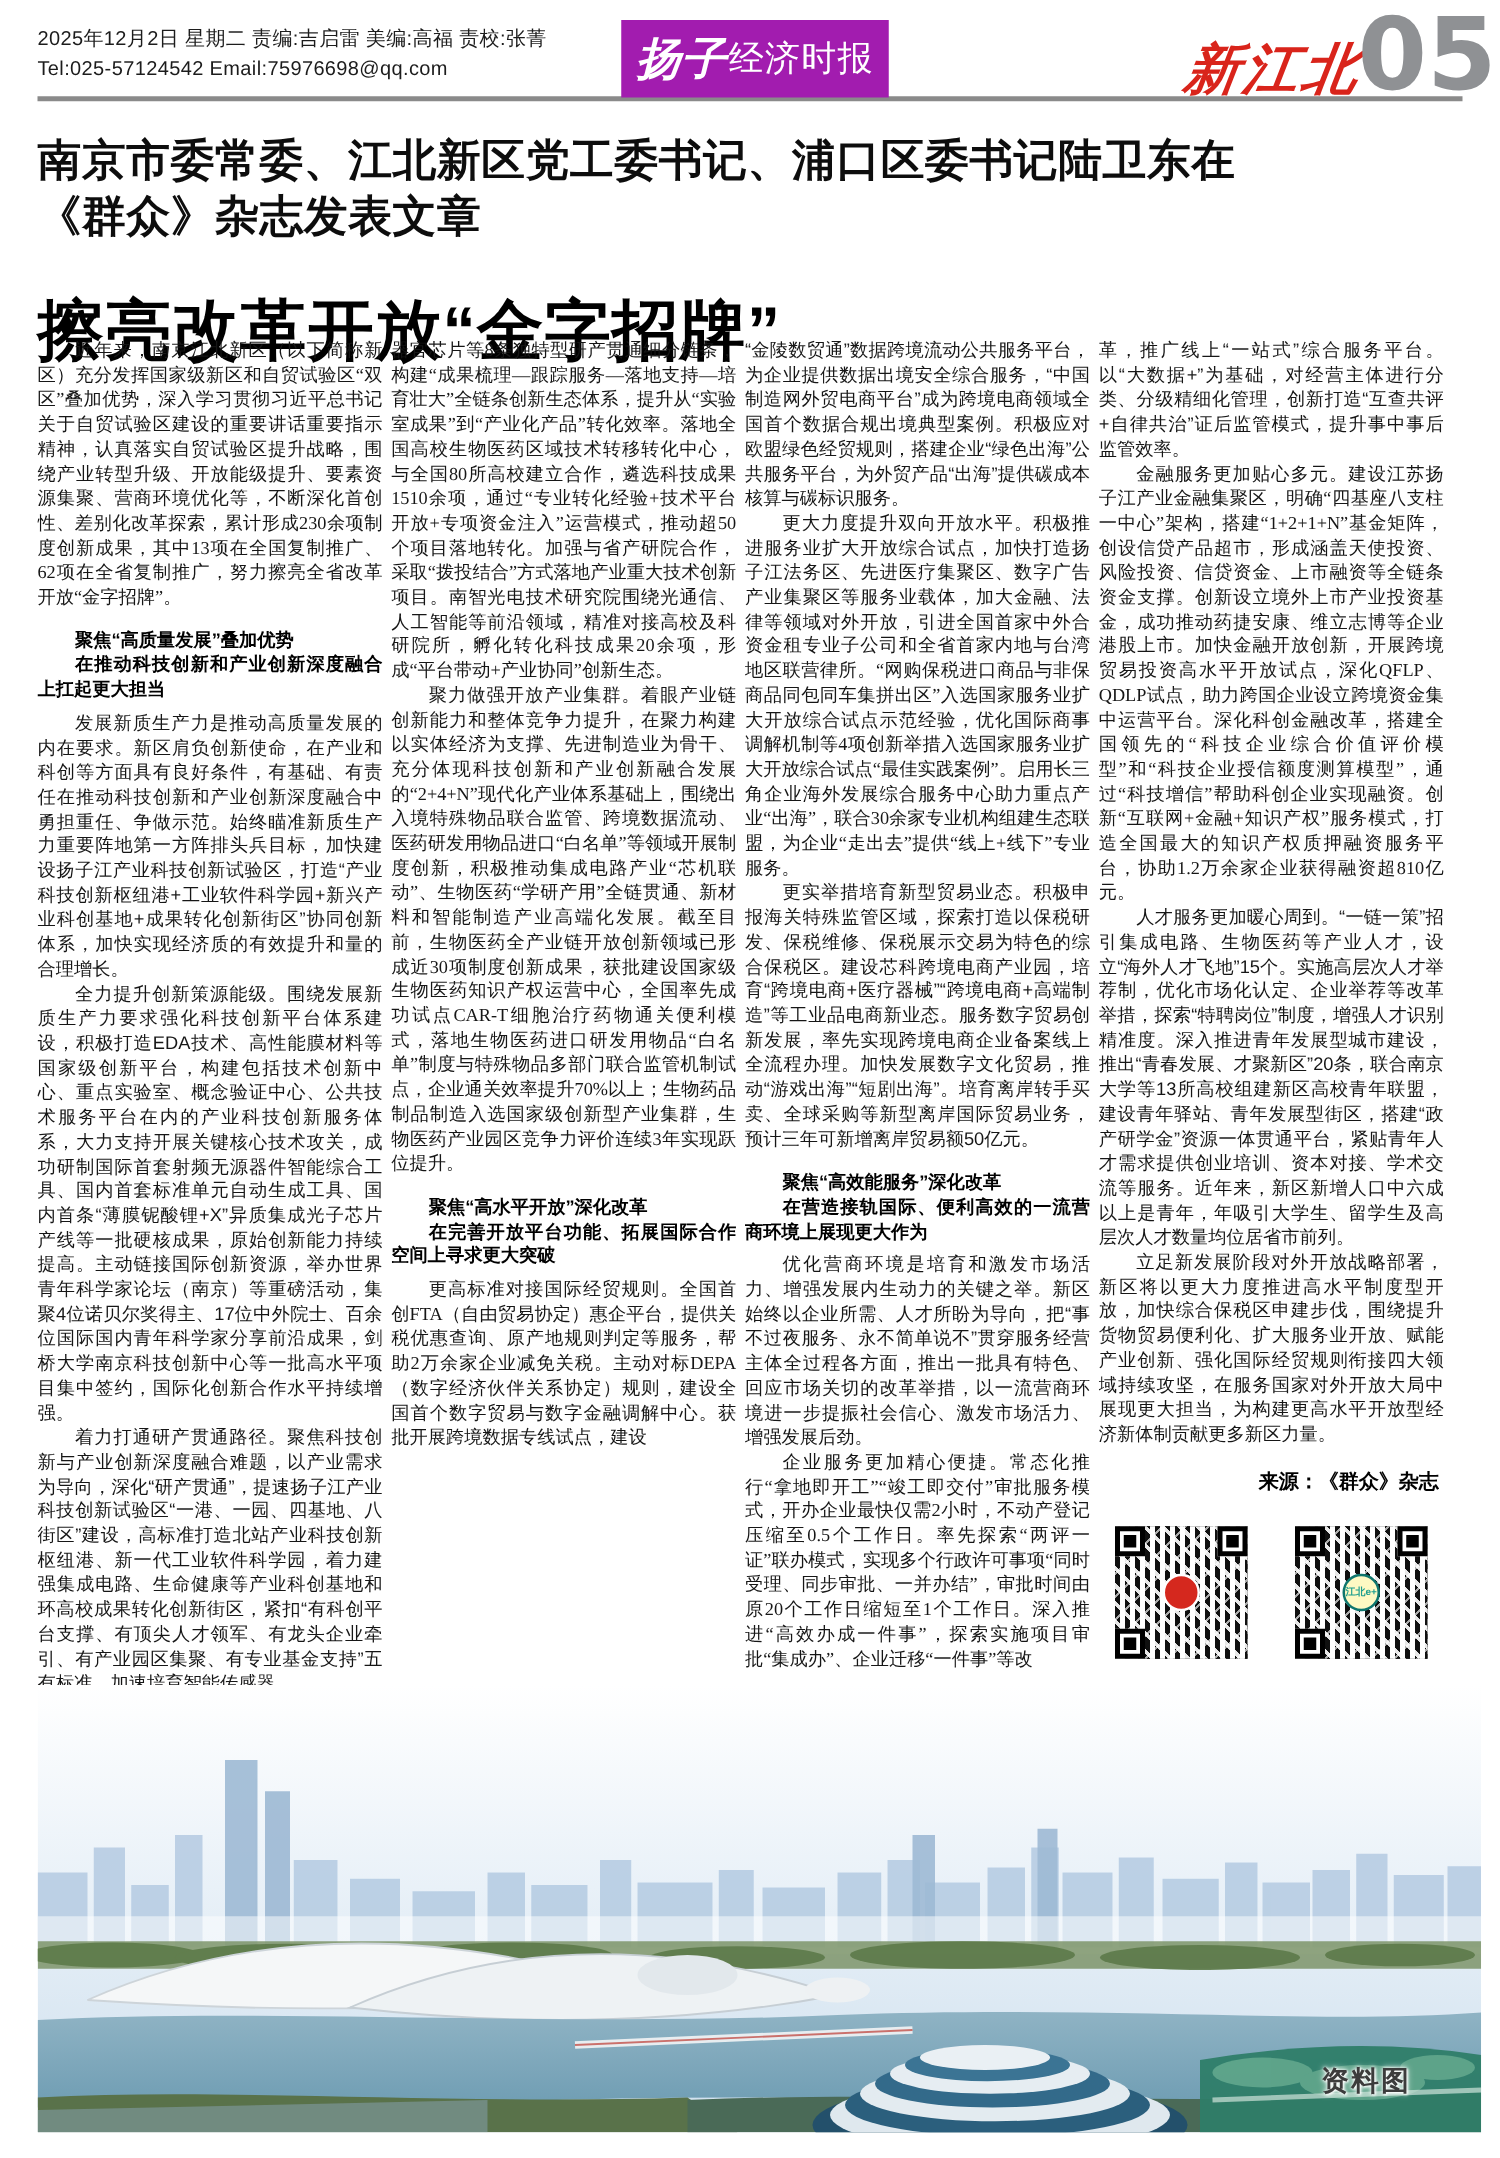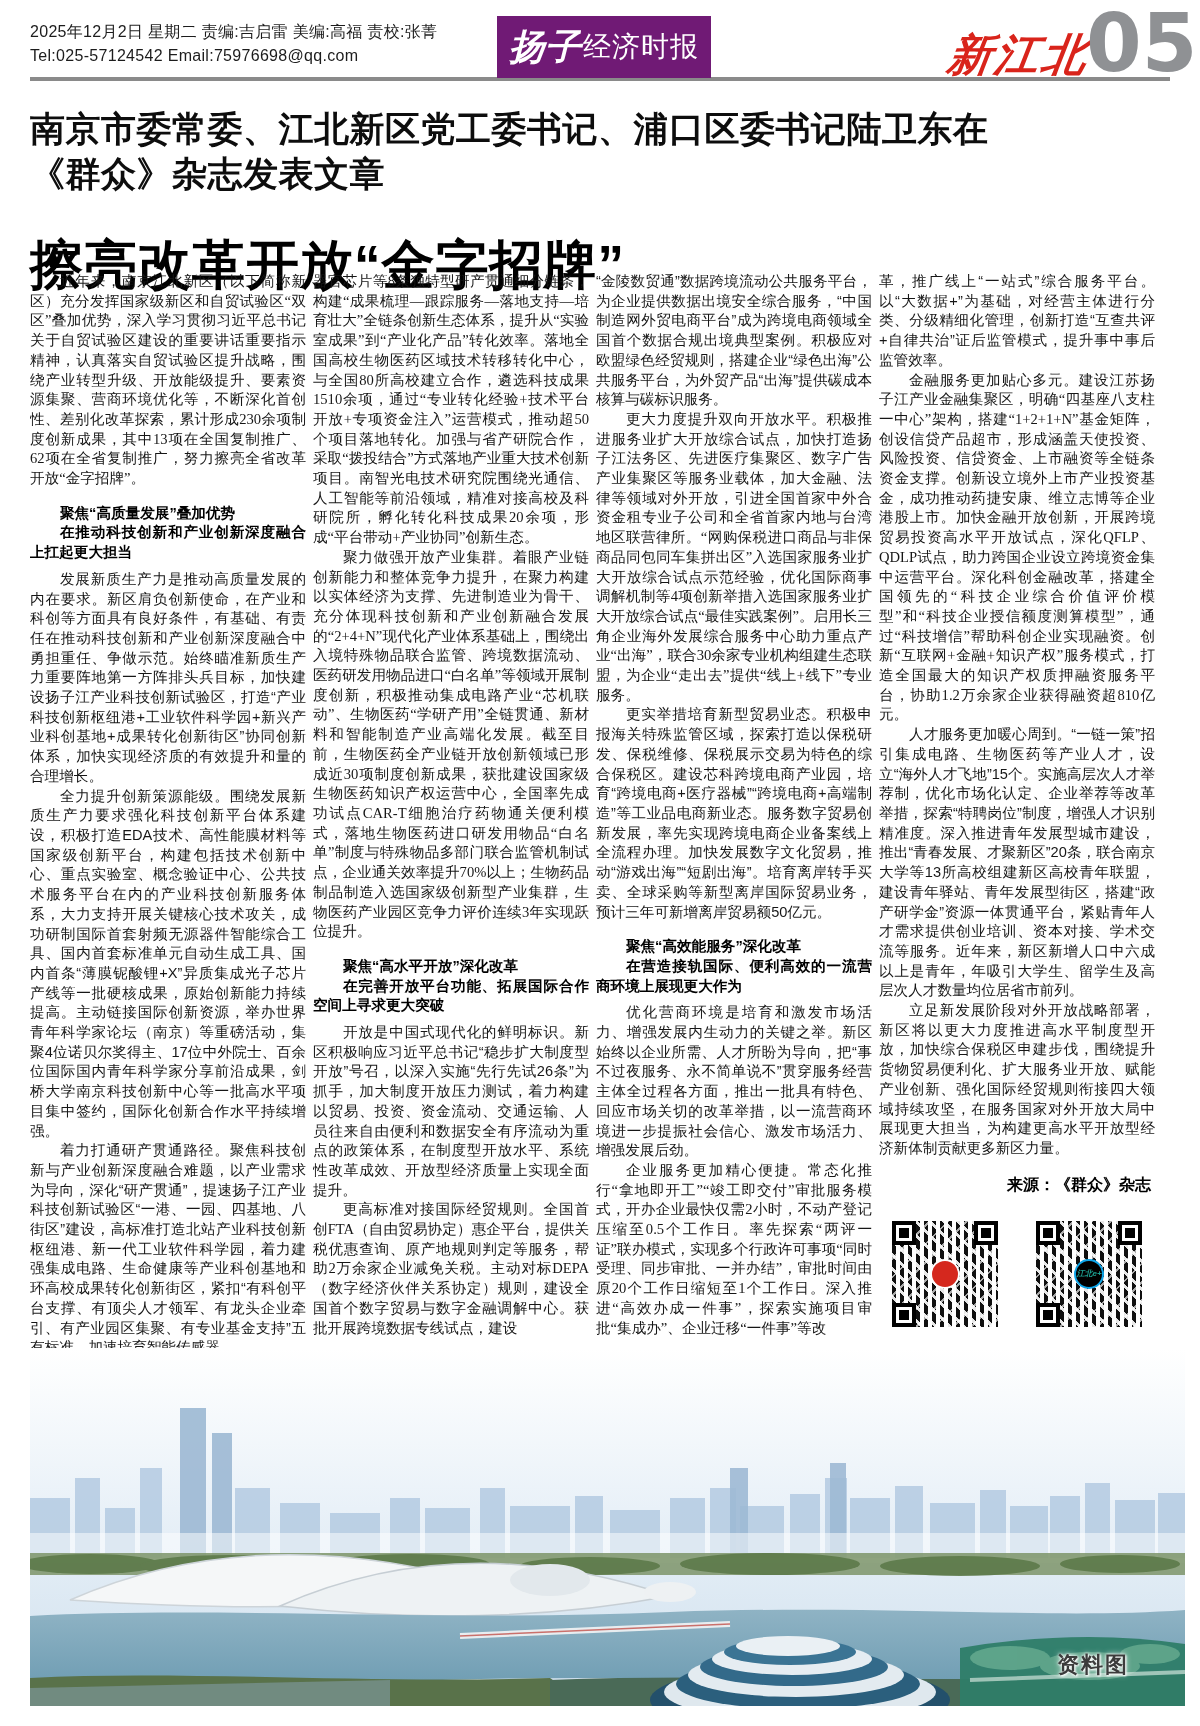--- a/index.html
+++ b/index.html
@@ -1,21 +1,21 @@
 <!DOCTYPE html>
 <html><head>
 <meta charset="utf-8">
 <style>
   html,body{margin:0;padding:0;background:#ffffff;}
   .page{position:relative;width:1200px;height:1726px;background:#ffffff;overflow:hidden;
         font-family:"Liberation Sans",sans-serif;color:#111;}
   
   .dateblock{position:absolute;left:30px;top:20px;font-size:16px;line-height:24px;color:#1c1c1c;letter-spacing:.3px;}
   .header-rule{position:absolute;left:30px;top:77px;width:1140px;height:4px;background:#8a8a8a;}
-  .masthead-box{position:absolute;left:497px;top:16px;width:214px;height:62px;background:#701a75;z-index:2;
+  .masthead-box{position:absolute;left:497px;top:16px;width:214px;height:62px;background:#a21caf;z-index:2;
         display:flex;align-items:center;justify-content:center;color:#fff;white-space:nowrap;}
   .masthead-script{font-family:"Liberation Serif",serif;font-style:italic;font-weight:700;font-size:36px;margin-right:2px;}
   .masthead-rest{font-weight:400;font-size:28px;letter-spacing:1px;}
   .edition-name{position:absolute;left:948px;top:26px;font-family:"Liberation Serif",serif;font-style:italic;
         font-weight:700;font-size:44px;color:#d9241b;transform:skewX(-8deg);letter-spacing:3px;}
   .page-num{position:absolute;left:1086px;top:4px;font-size:80px;font-weight:700;color:#8f9194;
         font-family:"DejaVu Sans",sans-serif;line-height:1;}
   
   .kicker{position:absolute;left:30px;top:106px;width:1140px;font-size:35px;line-height:45px;
         font-weight:800;color:#0d0d0d;letter-spacing:.5px;}
@@ -43,22 +43,22 @@
        repeating-linear-gradient(45deg, rgba(255,255,255,.9) 0 3px, rgba(255,255,255,0) 3px 10px),
        repeating-linear-gradient(135deg, rgba(255,255,255,.65) 0 2px, rgba(255,255,255,0) 2px 13px),
        repeating-linear-gradient(90deg,#101010 0 4px,#fff 4px 8px),
        repeating-linear-gradient(0deg,#101010 0 4px,#fff 4px 8px);}
   .fp{position:absolute;width:24px;height:24px;border:4px solid #000;background:#fff;box-sizing:border-box;}
   .fp::after{content:"";position:absolute;inset:3px;background:#000;}
   .fp-tl{top:5px;left:5px;} .fp-tr{top:5px;right:5px;} .fp-bl{bottom:5px;left:5px;}
   .qr-logo{position:absolute;top:50%;left:50%;transform:translate(-50%,-50%);
         width:30px;height:30px;border-radius:50%;border:2px solid #fff;box-sizing:border-box;}
   .qr-logo.red{background:#d5281e;}
-  .qr-logo.white{background:#000000;border:2px solid #0ea5e9;display:flex;align-items:center;justify-content:center;
-        font-size:8px;font-weight:700;color:#1d9e8f;font-style:italic;}
+  .qr-logo.white{background:#fef9c3;border:2px solid #0f766e;display:flex;align-items:center;justify-content:center;
+        font-size:8px;font-weight:700;color:#1d9e8f;}
   .qr-caption{margin-top:20px;font-size:16.5px;font-weight:700;color:#111;}
   
   .photo{position:absolute;left:30px;top:1348px;width:1155px;height:358px;overflow:hidden;}
   .photo svg{display:block;width:100%;height:100%;}
   .photo-caption{position:absolute;right:56px;bottom:26px;font-size:22px;font-weight:700;color:#3c3c3c;
         text-shadow:0 0 3px #fff,0 0 6px #fff,1px 1px 2px #fff;letter-spacing:2px;}
 </style>
 </head>
 <body>
 
@@ -92,21 +92,20 @@
           <p class="p">全力提升创新策源能级。围绕发展新质生产力要求强化科技创新平台体系建设，积极打造EDA技术、高性能膜材料等国家级创新平台，构建包括技术创新中心、重点实验室、概念验证中心、公共技术服务平台在内的产业科技创新服务体系，大力支持开展关键核心技术攻关，成功研制国际首套射频无源器件智能综合工具、国内首套标准单元自动生成工具、国内首条“薄膜铌酸锂+X”异质集成光子芯片产线等一批硬核成果，原始创新能力持续提高。主动链接国际创新资源，举办世界青年科学家论坛（南京）等重磅活动，集聚4位诺贝尔奖得主、17位中外院士、百余位国际国内青年科学家分享前沿成果，剑桥大学南京科技创新中心等一批高水平项目集中签约，国际化创新合作水平持续增强。</p>
           <p class="p">着力打通研产贯通路径。聚焦科技创新与产业创新深度融合难题，以产业需求为导向，深化“研产贯通”，提速扬子江产业科技创新试验区“一港、一园、四基地、八街区”建设，高标准打造北站产业科技创新枢纽港、新一代工业软件科学园，着力建强集成电路、生命健康等产业科创基地和环高校成果转化创新街区，紧扣“有科创平台支撑、有顶尖人才领军、有龙头企业牵引、有产业园区集聚、有专业基金支持”五有标准，加速培育智能传感器、</p>
         </div>
       </div>
     <div class="col">
         <div class="colflow">
           <p class="pc song">器官芯片等8条独特型研产贯通细分链条，构建“成果梳理—跟踪服务—落地支持—培育壮大”全链条创新生态体系，提升从“实验室成果”到“产业化产品”转化效率。落地全国高校生物医药区域技术转移转化中心，与全国80所高校建立合作，遴选科技成果1510余项，通过“专业转化经验+技术平台开放+专项资金注入”运营模式，推动超50个项目落地转化。加强与省产研院合作，采取“拨投结合”方式落地产业重大技术创新项目。南智光电技术研究院围绕光通信、人工智能等前沿领域，精准对接高校及科研院所，孵化转化科技成果20余项，形成“平台带动+产业协同”创新生态。</p>
           <p class="p song">聚力做强开放产业集群。着眼产业链创新能力和整体竞争力提升，在聚力构建以实体经济为支撑、先进制造业为骨干、充分体现科技创新和产业创新融合发展的“2+4+N”现代化产业体系基础上，围绕出入境特殊物品联合监管、跨境数据流动、医药研发用物品进口“白名单”等领域开展制度创新，积极推动集成电路产业“芯机联动”、生物医药“学研产用”全链贯通、新材料和智能制造产业高端化发展。截至目前，生物医药全产业链开放创新领域已形成近30项制度创新成果，获批建设国家级生物医药知识产权运营中心，全国率先成功试点CAR-T细胞治疗药物通关便利模式，落地生物医药进口研发用物品“白名单”制度与特殊物品多部门联合监管机制试点，企业通关效率提升70%以上；生物药品制品制造入选国家级创新型产业集群，生物医药产业园区竞争力评价连续3年实现跃位提升。</p>
           <p class="p h h1">聚焦“高水平开放”深化改革</p>
           <p class="p h h2">在完善开放平台功能、拓展国际合作空间上寻求更大突破</p>
-          <p class="p">开放是中国式现代化的鲜明标识。新区积极响应习近平总书记“稳步扩大制度型开放”号召，以深入实施“先行先试26条”为抓手，加大制度开放压力测试，着力构建以贸易、投资、资金流动、交通运输、人员往来自由便利和数据安全有序流动为重点的政策体系，在制度型开放水平、系统性改革成效、开放型经济质量上实现全面提升。</p>
           <p class="p song">更高标准对接国际经贸规则。全国首创FTA（自由贸易协定）惠企平台，提供关税优惠查询、原产地规则判定等服务，帮助2万余家企业减免关税。主动对标DEPA（数字经济伙伴关系协定）规则，建设全国首个数字贸易与数字金融调解中心。获批开展跨境数据专线试点，建设</p>
         </div>
       </div>
     <div class="col">
         <div class="colflow">
           <p class="pc">“金陵数贸通”数据跨境流动公共服务平台，为企业提供数据出境安全综合服务，“中国制造网外贸电商平台”成为跨境电商领域全国首个数据合规出境典型案例。积极应对欧盟绿色经贸规则，搭建企业“绿色出海”公共服务平台，为外贸产品“出海”提供碳成本核算与碳标识服务。</p>
           <p class="p song">更大力度提升双向开放水平。积极推进服务业扩大开放综合试点，加快打造扬子江法务区、先进医疗集聚区、数字广告产业集聚区等服务业载体，加大金融、法律等领域对外开放，引进全国首家中外合资金租专业子公司和全省首家内地与台湾地区联营律所。“网购保税进口商品与非保商品同包同车集拼出区”入选国家服务业扩大开放综合试点示范经验，优化国际商事调解机制等4项创新举措入选国家服务业扩大开放综合试点“最佳实践案例”。启用长三角企业海外发展综合服务中心助力重点产业“出海”，联合30余家专业机构组建生态联盟，为企业“走出去”提供“线上+线下”专业服务。</p>
           <p class="p">更实举措培育新型贸易业态。积极申报海关特殊监管区域，探索打造以保税研发、保税维修、保税展示交易为特色的综合保税区。建设芯科跨境电商产业园，培育“跨境电商+医疗器械”“跨境电商+高端制造”等工业品电商新业态。服务数字贸易创新发展，率先实现跨境电商企业备案线上全流程办理。加快发展数字文化贸易，推动“游戏出海”“短剧出海”。培育离岸转手买卖、全球采购等新型离岸国际贸易业务，预计三年可新增离岸贸易额50亿元。</p>
           <p class="p h h1">聚焦“高效能服务”深化改革</p>
           <p class="p h h2">在营造接轨国际、便利高效的一流营商环境上展现更大作为</p>

